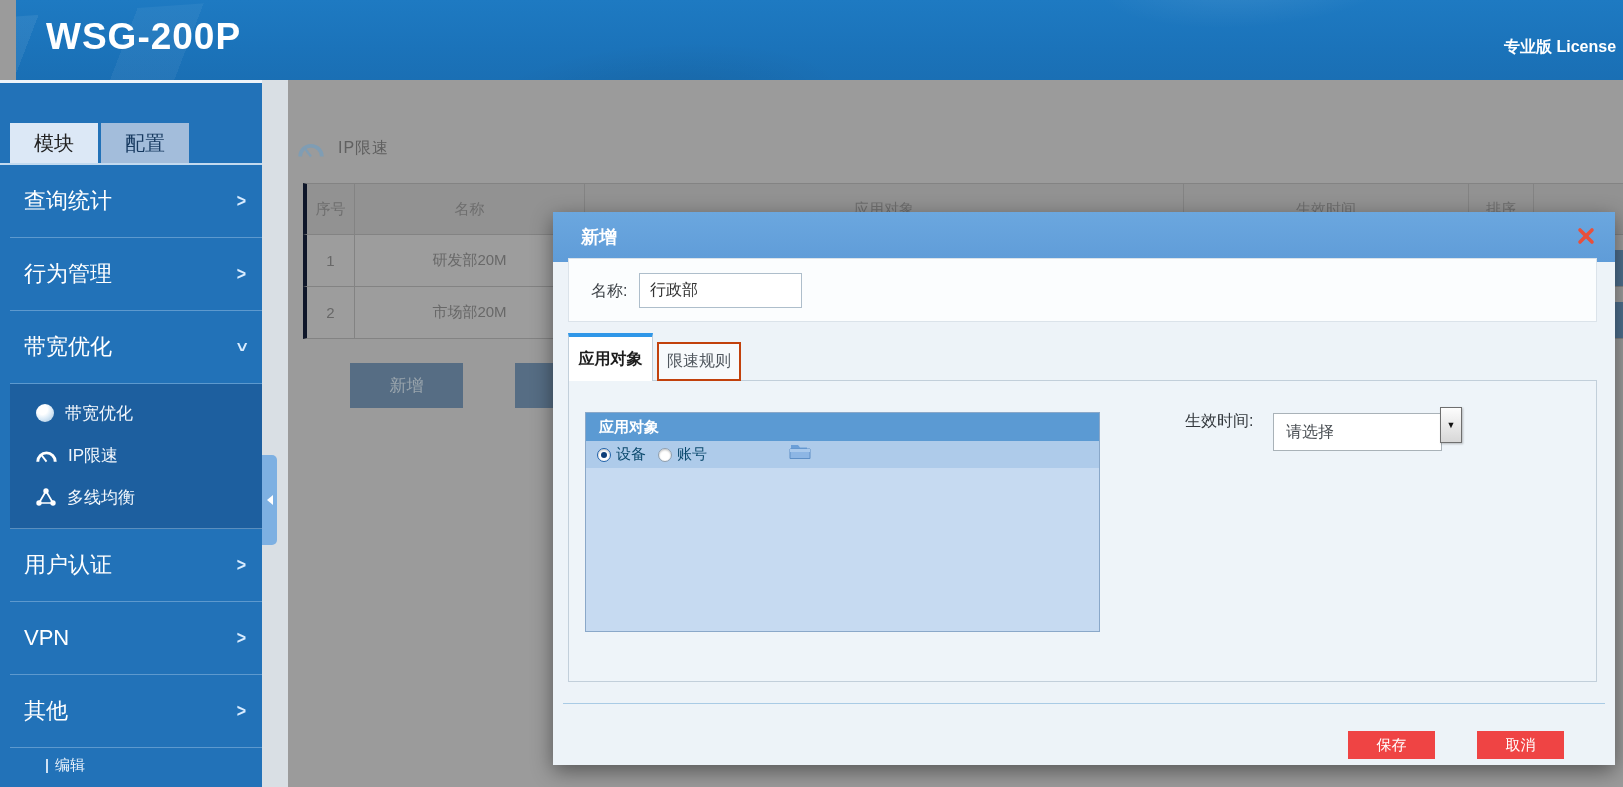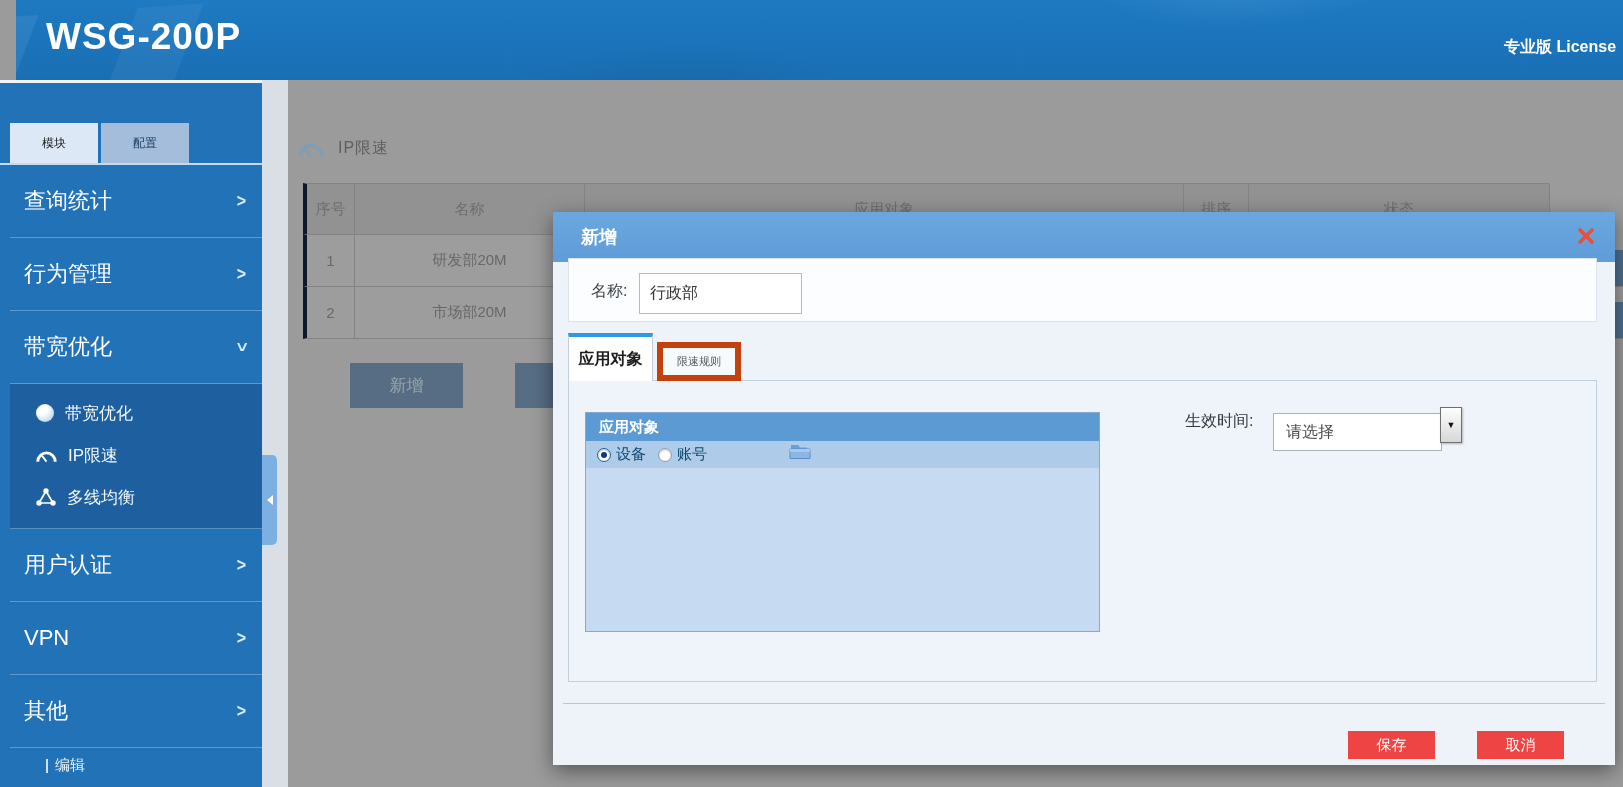--- a/index.html
+++ b/index.html
@@ -16,21 +16,21 @@
       radial-gradient(260px 80px at 40% 80%,rgba(0,0,0,0.08),rgba(0,0,0,0) 70%);
     transform:rotate(-4deg);}
   .logo{position:absolute;left:30px;top:16px;color:#fff;font-size:37px;font-weight:bold;letter-spacing:1px;}
   .license{position:absolute;left:1488px;top:37px;color:#fff;font-size:16px;font-weight:bold;white-space:nowrap;text-align:center;}
   .topbar-divider{position:absolute;left:0;top:80px;width:262px;height:3px;background:#eef4fa;z-index:4;}
 
   
   .sidebar{position:absolute;left:0;top:83px;width:262px;height:704px;background:#2272b8;z-index:3;}
   .side-tabs{position:absolute;left:10px;top:40px;height:40px;display:flex;}
   .side-tab{width:88px;height:40px;display:flex;align-items:center;justify-content:center;
-    font-size:12px;color:#1c3c5e;cursor:pointer;}
+    font-size:20px;color:#1c3c5e;cursor:pointer;}
   .side-tab.active{background:#dce8f6;color:#222;}
   .side-tab.inactive{background:#a3bddb;margin-left:3px;color:#16395f;}
   .side-tabs-underline{position:absolute;left:0;top:80px;width:262px;height:2px;background:rgba(223,236,248,0.85);}
   .menu{position:absolute;left:0;top:82px;right:0;margin-left:10px;}
   .mi{height:73px;display:flex;align-items:center;padding:0 16px 0 14px;color:#fff;font-size:22px;
     border-bottom:1px solid rgba(190,218,242,0.38);cursor:pointer;}
   .chev{margin-left:auto;color:#d9ecff;font-size:16px;font-weight:bold;transform:scaleY(1.15);}
   .chev.down{transform:rotate(90deg) scaleY(1.15);}
   .submenu{background:#1d5f9f;border-bottom:1px solid rgba(190,218,242,0.38);padding:8px 0 10px 0;}
   .smi{height:42px;display:flex;align-items:center;gap:11px;padding-left:26px;color:#f2f7fc;font-size:17px;cursor:pointer;}
@@ -65,27 +65,27 @@
 
   
   .modal{position:absolute;left:553px;top:212px;width:1062px;height:553px;background:#edf3f8;
     box-shadow:0 6px 20px rgba(0,0,0,0.45);z-index:10;}
   .modal-header{position:absolute;left:0;top:0;right:0;height:50px;
     background:linear-gradient(180deg,#6ba7df,#5f9cd8);display:flex;align-items:center;padding:0 28px;}
   .modal-title{color:#fff;font-size:18px;font-weight:bold;}
   .modal-close{position:absolute;right:20px;top:15px;width:18px;height:18px;cursor:pointer;}
   .name-panel{position:absolute;left:15px;top:46px;width:1029px;height:64px;background:#fbfdfe;border:1px solid #dbe3ea;}
   .name-label{position:absolute;left:22px;top:0;height:64px;display:flex;align-items:center;font-size:16px;color:#3c4146;}
-  .name-input{position:absolute;left:70px;top:14px;width:163px;height:41px;border:1px solid #aebecb;background:#fff;
+  .name-input{position:absolute;left:70px;top:14px;width:163px;height:35px;border:1px solid #aebecb;background:#fff;
     font-size:16px;color:#333;padding:0 10px;outline:none;}
   .mtab{position:absolute;display:flex;align-items:center;justify-content:center;cursor:pointer;}
   .mtab.active{left:15px;top:121px;width:85px;height:48px;background:#fff;border:1px solid #c2cfda;border-bottom:none;
     border-top:4px solid #2f97e8;font-size:16px;color:#1d1d1d;font-weight:bold;z-index:2;}
-  .mtab.inactive{left:104px;top:130px;width:84px;height:39px;background:#f7fafc;border:6px solid #c2410c;
-    font-size:11px;color:#50575e;z-index:1;}
+  .mtab.inactive{left:104px;top:130px;width:84px;height:39px;background:#f7fafc;border:2px solid #c2410c;
+    font-size:16px;color:#50575e;z-index:1;}
   .tabpanel{position:absolute;left:15px;top:168px;width:1029px;height:302px;border:1px solid #c2cfda;background:#eef4f9;}
   .objbox{position:absolute;left:32px;top:200px;width:515px;height:220px;border:1px solid #8aa8c9;background:#c6daf1;}
   .objbox-header{position:absolute;left:0;top:0;right:0;height:28px;background:#5b9ad3;color:#fff;
     font-size:15px;font-weight:bold;display:flex;align-items:center;padding-left:13px;}
   .objbox-row{position:absolute;left:0;top:28px;right:0;height:27px;background:#aecbea;display:flex;align-items:center;padding-left:11px;}
   .radio{width:14px;height:14px;border-radius:50%;background:#fff;border:1px solid #8e9eae;position:relative;cursor:pointer;
     box-shadow:inset 0 1px 2px rgba(0,0,0,0.25);}
   .radio.checked{border:1px solid #1e5fa8;}
   .radio.checked::after{content:"";position:absolute;left:3px;top:3px;width:6px;height:6px;border-radius:50%;background:#0e3e78;}
   .radio-label{font-size:15px;color:#0c4a6e;margin:0 12px 0 5px;}
@@ -121,20 +121,21 @@
         <line x1="12" y1="16" x2="6.2" y2="8.4" stroke="#7f9db4" stroke-width="2.2"></line>
       </svg>
       <span class="t">IP限速</span>
     </div>
 
     <div class="dim-table">
       <div class="tr">
         <div class="th c0">序号</div>
         <div class="th c1">名称</div>
         <div class="th c2">应用对象</div>
+        <div class="th c3">生效时间</div>
         <div class="th c4">排序</div>
         <div class="th c5">状态</div>
       </div>
       <div class="tr">
         <div class="td c0">1</div>
         <div class="td c1">研发部20M</div>
         <div class="td c2"></div>
         <div class="td c3"></div>
         <div class="td c4"></div>
         <div class="td c5"></div>

